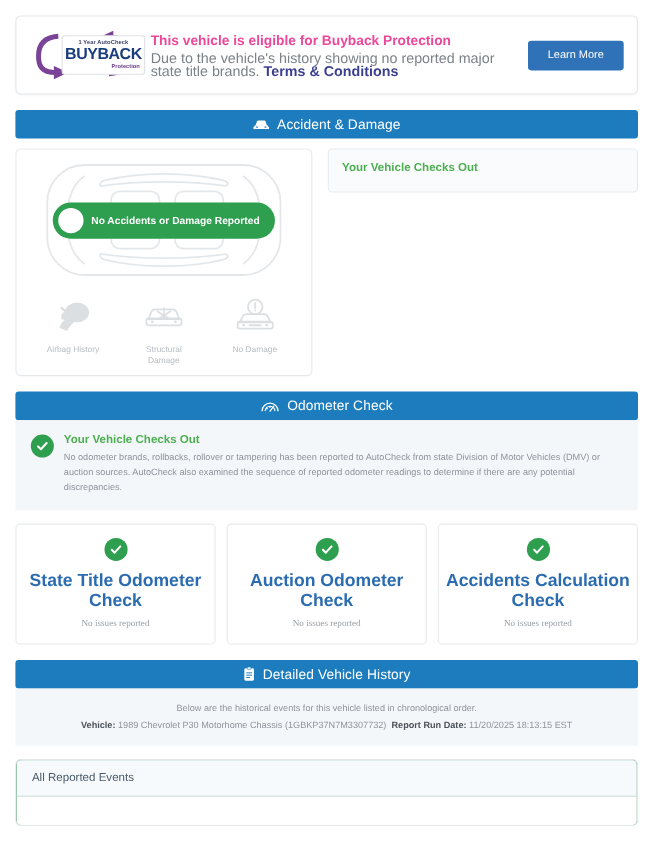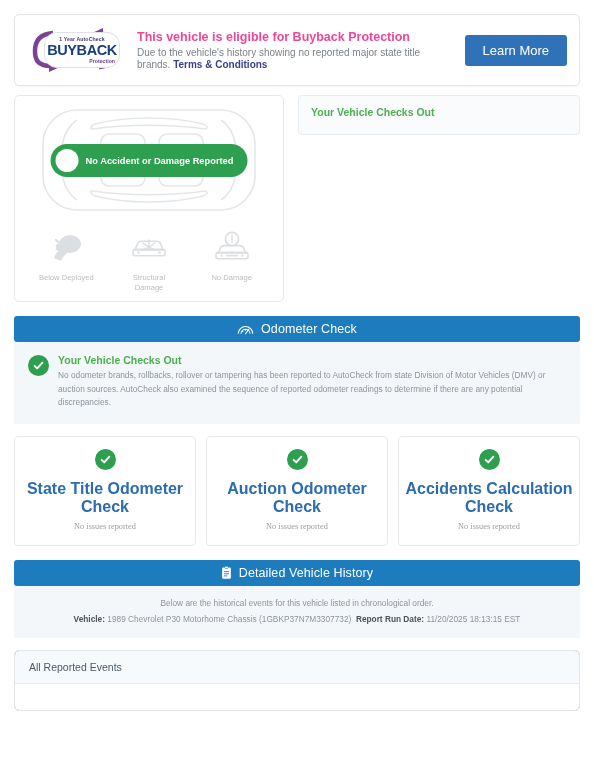--- a/index.html
+++ b/index.html
@@ -32,25 +32,25 @@
   .buyback-logo-wrap {
     width: 98px;
     height: 50px;
     position: relative;
     flex: 0 0 auto;
     margin-right: 12px;
   }
   .buyback-logo-wrap svg { position: absolute; left: 0; top: 0; }
   .bb-box {
     position: absolute;
-    left: 17px; top: 7px;
+    left: 29px; top: 7px;
     width: 76px; height: 36px;
     background: #ffffff;
     border: 1px solid #dfe2e5;
-    border-radius: 13px;
+    border-radius: 3px;
     box-sizing: border-box;
     text-align: center;
   }
   .bb-top {
     font-size: 5.2px;
     color: #3d3f6b;
     font-weight: bold;
     letter-spacing: 0.1px;
     margin-top: 2.5px;
     line-height: 6px;
@@ -73,35 +73,35 @@
   }
   .banner-text { flex: 1 1 auto; min-width: 0; }
   .banner-title {
     font-size: 12.5px;
     font-weight: bold;
     color: #ec4899;
     line-height: 16px;
     margin-bottom: 2px;
   }
   .banner-desc {
-    font-size: 10px;
+    font-size: 13px;
     color: #7b8288;
     line-height: 12px;
   }
   .banner-desc .tc-link {
     color: #3b3f8f;
     font-weight: bold;
     text-decoration: none;
   }
   .learn-more-btn {
     flex: 0 0 auto;
     margin-left: 12px;
     background: #2f72b8;
     color: #ffffff;
-    font-size: 13px;
+    font-size: 10px;
     border: none;
     border-radius: 3px;
     padding: 8px 18px;
     cursor: pointer;
     font-family: "Liberation Sans", sans-serif;
   }
 
   
   .section-bar {
     margin-top: 14px;
@@ -325,20 +325,33 @@
     </div>
 
     <div class="banner-text">
       <div class="banner-title">This vehicle is eligible for Buyback Protection</div>
       <div class="banner-desc"><span>Due to the vehicle's history showing no reported major state title brands.</span> <a href="#" class="tc-link">Terms &amp; Conditions</a></div>
     </div>
 
     <button class="learn-more-btn">Learn More</button>
   </div>
 
+  <div class="section-bar">
+    <span>
+      <svg width="15" height="13" viewBox="0 0 20 16">
+        <path d="M3 9 L4.6 4.2 C4.9 3.3 5.6 2.8 6.5 2.8 L13.5 2.8 C14.4 2.8 15.1 3.3 15.4 4.2 L17 9 Z" fill="#ffffff"></path>
+        <rect x="1.6" y="8.6" width="16.8" height="4.4" rx="1.4" fill="#ffffff"></rect>
+        <rect x="0.4" y="10.2" width="2.6" height="3" rx="1" fill="#ffffff"></rect>
+        <rect x="17" y="10.2" width="2.6" height="3" rx="1" fill="#ffffff"></rect>
+        <rect x="3.6" y="9.9" width="2.6" height="1.5" rx="0.7" fill="#1c7cbd"></rect>
+        <rect x="13.8" y="9.9" width="2.6" height="1.5" rx="0.7" fill="#1c7cbd"></rect>
+      </svg>
+    </span>
+    <span class="sec-title">Accident &amp; Damage</span>
+  </div>
 
   <div class="ad-body">
 
     <div class="ad-left">
       <div class="car-zone">
         <svg width="236" height="112" viewBox="0 0 236 112">
           <g fill="none" stroke="#e4e7ea" stroke-width="1.6">
             <rect x="12" y="6" width="212" height="100" rx="34"></rect>
             <path d="M46 16 C34 24 30 40 30 56 C30 72 34 88 46 96"></path>
             <path d="M190 16 C202 24 206 40 206 56 C206 72 202 88 190 96"></path>
@@ -349,36 +362,36 @@
             <path d="M196 52 L216 52"></path>
             <path d="M20 52 L38 52"></path>
           </g>
         </svg>
         <div class="no-accident-pill">
           <span class="pill-check">
             <svg width="14" height="14" viewBox="0 0 16 16">
               <path d="M3 8.4 L6.3 11.6 L13 4.4" fill="none" stroke="#2e9e4f" stroke-width="2.4" stroke-linecap="round" stroke-linejoin="round"></path>
             </svg>
           </span>
-          <span class="pill-label">No Accident or Damage Reported</span>
+          <span class="pill-label">No Accidents or Damage Reported</span>
         </div>
       </div>
 
       <div class="damage-icons">
 
         <div class="dmg-item">
           <div class="dmg-icon">
             <svg width="36" height="32" viewBox="0 0 36 32">
               <ellipse cx="22" cy="12" rx="11" ry="9" fill="#dcdfe2"></ellipse>
               <path d="M8 8 L14 13 L9 17 L15 20" fill="none" stroke="#dcdfe2" stroke-width="2.2" stroke-linecap="round"></path>
               <path d="M6 26 C8 20 12 17 16 17 L20 20 C17 23 14 26 13 29 Z" fill="#dcdfe2"></path>
               <circle cx="11" cy="15" r="3.2" fill="#dcdfe2"></circle>
             </svg>
           </div>
-          <div class="dmg-label">Below Deployed</div>
+          <div class="dmg-label">Airbag History</div>
         </div>
 
         <div class="dmg-item">
           <div class="dmg-icon">
             <svg width="40" height="28" viewBox="0 0 40 28">
               <path d="M6 16 L8.6 9.5 C9.2 8 10.4 7.2 12 7.2 L28 7.2 C29.6 7.2 30.8 8 31.4 9.5 L34 16 Z" fill="none" stroke="#dcdfe2" stroke-width="1.6"></path>
               <rect x="4" y="15.4" width="32" height="6.4" rx="2.2" fill="none" stroke="#dcdfe2" stroke-width="1.6"></rect>
               <circle cx="9.5" cy="18.6" r="1.2" fill="#dcdfe2"></circle>
               <circle cx="30.5" cy="18.6" r="1.2" fill="#dcdfe2"></circle>
               <g stroke="#dcdfe2" stroke-width="1.5" stroke-linecap="round">

